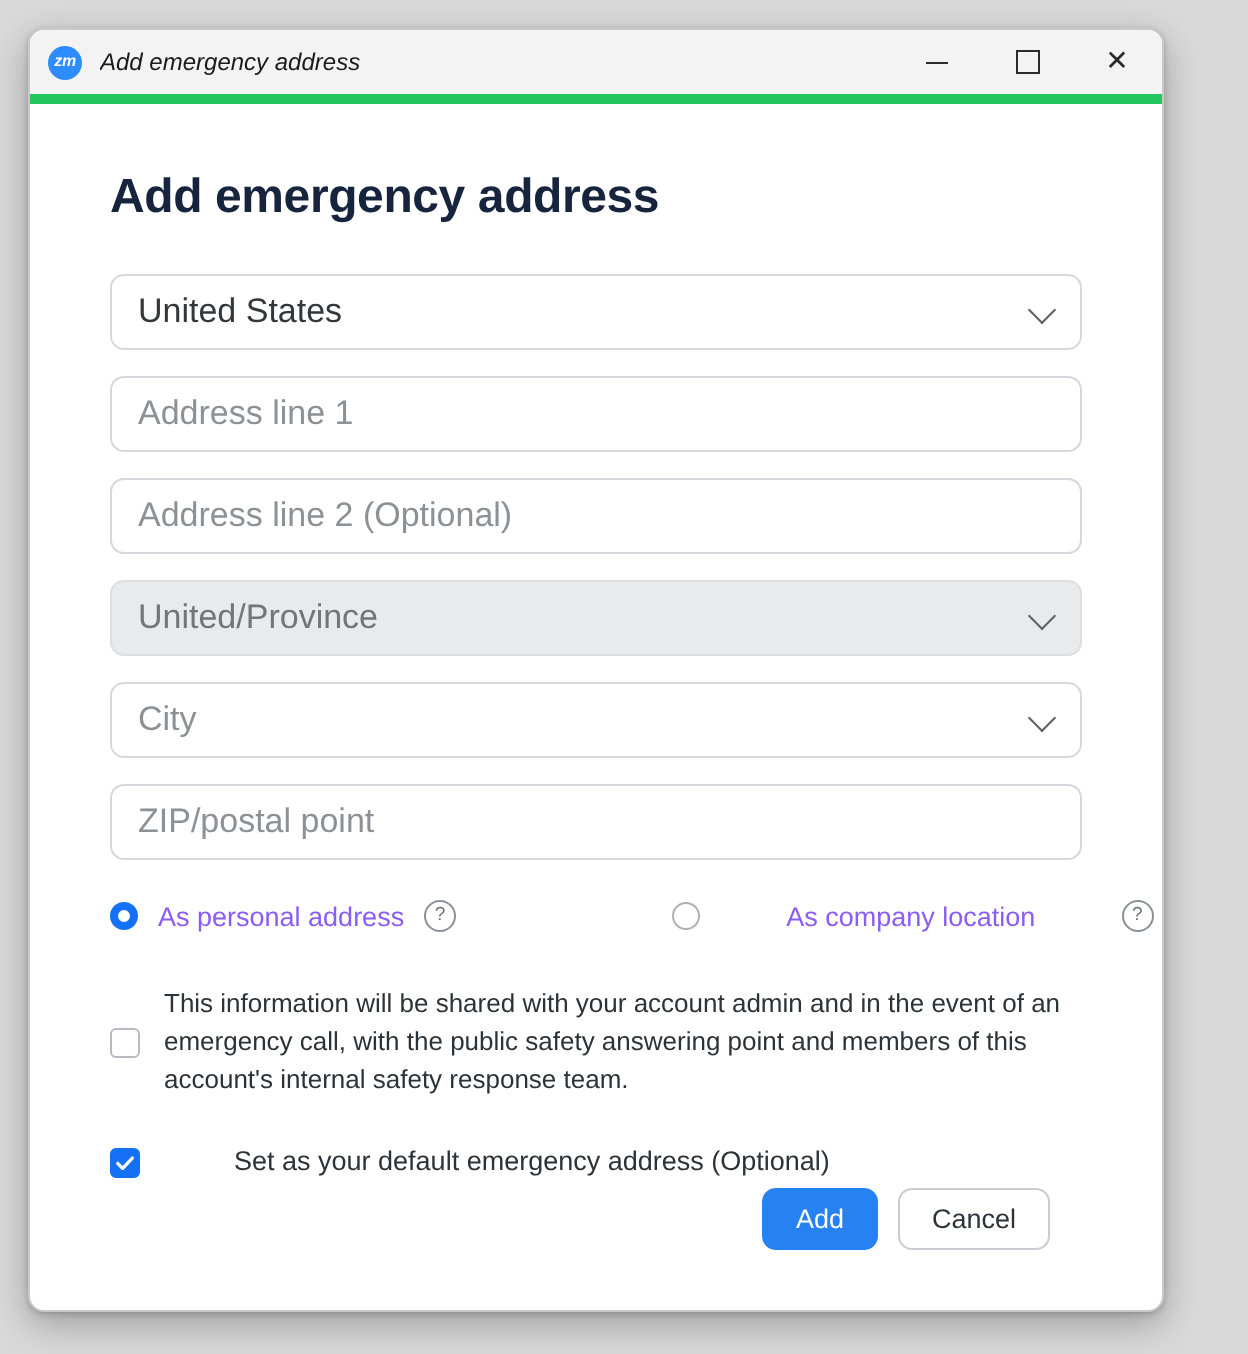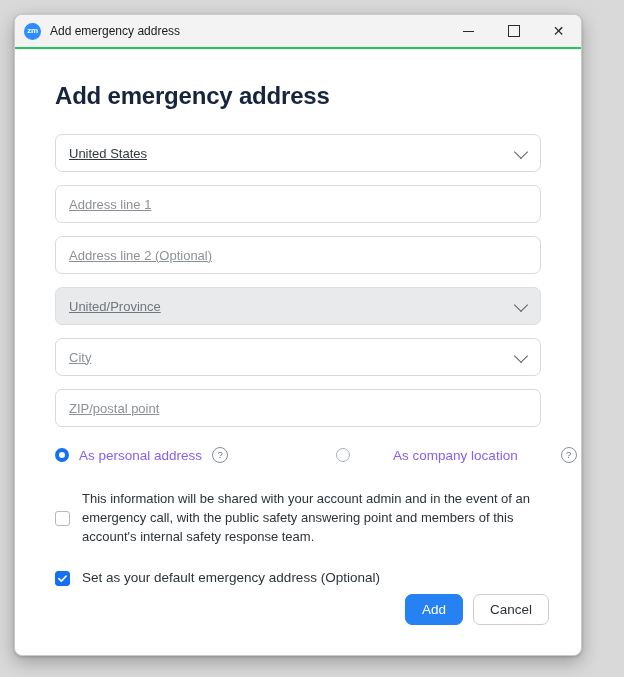--- a/index.html
+++ b/index.html
@@ -31,21 +31,22 @@
     flex-direction: column;
   }
 
   
   .titlebar {
     height: 32px;
     background: #f3f3f3;
     display: flex;
     align-items: center;
     flex: 0 0 auto;
-    border-bottom: 2px solid #22c55e;
+    border-bottom: 5px solid #22c55e;
+    font-style: italic;
   }
   .app-icon {
     width: 17px;
     height: 17px;
     border-radius: 50%;
     background: #2d8cff;
     margin-left: 9px;
     margin-right: 9px;
     display: flex;
     align-items: center;
@@ -120,25 +121,24 @@
     display: flex;
     align-items: center;
     box-sizing: border-box;
   }
   .field.first { margin-top: 24px; }
   .field.disabled {
     background: #e9eaec;
     border-color: #dcdee1;
   }
   .field-text {
-    font-size: 13px;
+    font-size: 17px;
     padding-left: 13px;
     color: #8c9196;
     white-space: nowrap;
-    text-decoration: underline;
   }
   .field-text.filled { color: #32373c; }
   .field-text.disabled-text { color: #70767c; }
   .chev {
     position: absolute;
     right: 14px;
     top: 50%;
     width: 9px;
     height: 9px;
     margin-top: -6px;
@@ -196,21 +196,21 @@
     line-height: 1;
     font-family: "Liberation Sans", sans-serif;
   }
 
   
   .check-row {
     display: flex;
     margin-top: 26px;
     align-items: center;
   }
-  .check-row.second { margin-top: 22px; align-items: center; }
+  .check-row.second { margin-top: 22px; align-items: center; gap: 35px; }
   .cbox {
     width: 15px;
     height: 15px;
     border-radius: 3px;
     box-sizing: border-box;
     flex: 0 0 auto;
     margin-top: 1px;
   }
   .cbox.off {
     border: 1.4px solid #b6bbc1;
@@ -228,21 +228,21 @@
     font-size: 13px;
     color: #2c3338;
     margin-left: 12px;
     line-height: 19px;
   }
   .check-label.single { font-size: 13.5px; }
 
   
   .footer {
     position: absolute;
-    right: 32px;
+    right: 56px;
     bottom: 30px;
     display: flex;
     align-items: center;
     margin-top: 15px;
   }
   .btn {
     height: 31px;
     border-radius: 7px;
     font-size: 13.5px;
     display: flex;

